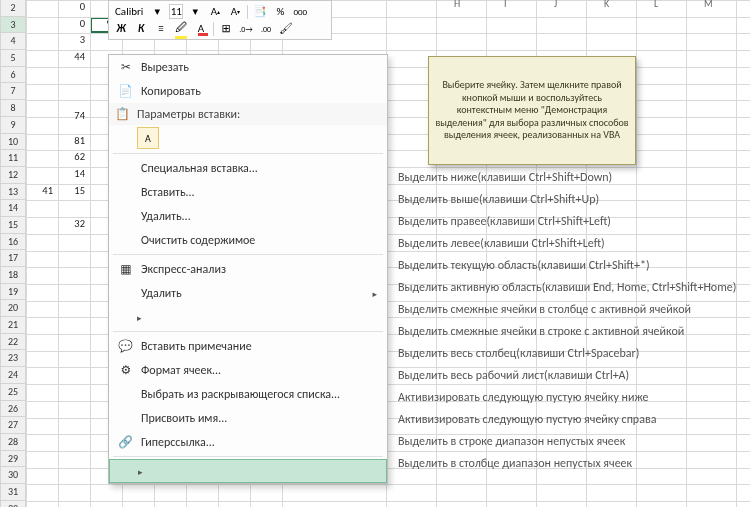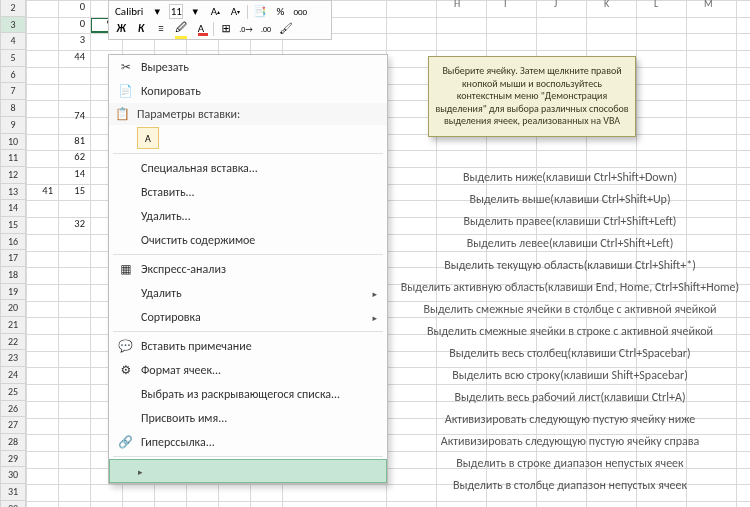--- a/index.html
+++ b/index.html
@@ -33,25 +33,25 @@
 .ctx-item.hover { background: #c8e6d5; border: 1px solid #7bbb97; height: 24px; }
 .ctx-item .ico { width: 22px; display: flex; align-items: center; justify-content: center; }
 .ctx-item .txt { flex: 1; padding-left: 4px; }
 .ctx-item .arrow { font-size: 9px; color: #555; }
 .ctx-sep { height: 1px; background: #e0e0e0; margin: 2px 4px; }
 .ctx-label { height: 22px; display: flex; align-items: center; padding-left: 32px; font-size: 12px; color: #444; background: #f7f7f7; }
 .paste-opt-row { display: flex; align-items: center; height: 26px; padding-left: 28px; }
 .paste-opt { width: 22px; height: 22px; border: 1px solid #e9c76b; background: #fdf6dc; display: flex; align-items: center; justify-content: center; font-size: 10px; }
 
 
-.callout { position: absolute; top: 56px; left: 428px; width: 208px; background: #f3f1d8; border: 1px solid #a59f62; padding: 8px 6px; font-size: 10px; color: #3a3a1f; text-align: center; box-shadow: 3px 4px 6px rgba(0,0,0,0.25); line-height: 1.25; z-index: 15; }
+.callout { position: absolute; top: 56px; left: 428px; width: 208px; background: #f3f1d8; border: 1px solid #a59f62; padding: 22px 6px; font-size: 10px; color: #3a3a1f; text-align: center; box-shadow: 3px 4px 6px rgba(0,0,0,0.25); line-height: 1.25; z-index: 15; }
 
 
 .submenu { position: absolute; top: 166px; left: 390px; width: 352px; }
-.sub-item { font-size: 12px; color: #555; height: 22px; line-height: 22px; padding-left: 8px; cursor: default; text-align: center; white-space: nowrap; }
+.sub-item { font-size: 12px; color: #555; height: 22px; line-height: 22px; padding-left: 8px; cursor: default; text-align: left; white-space: nowrap; }
 </style>
 </head>
 <body>
 
 <div class="grid">
   <div class="row-headers" id="row-headers">
       <div class="row-hdr">2</div>
       <div class="row-hdr sel">3</div>
       <div class="row-hdr">4</div>
       <div class="row-hdr">5</div>
@@ -223,21 +223,20 @@
       <span class="ico">▦</span>
       <span class="txt">Экспресс-анализ</span>
     </div>
     <div class="ctx-item">
       <span class="ico"></span>
       <span class="txt">Удалить</span>
       <span class="arrow">▸</span>
     </div>
     <div class="ctx-item">
       <span class="ico"></span>
-      <span class="txt">Сортировка</span>
       <span class="arrow">▸</span>
     </div>
     <div class="ctx-sep"></div>
     <div class="ctx-item">
       <span class="ico">💬</span>
       <span class="txt">Вставить примечание</span>
     </div>
     <div class="ctx-item">
       <span class="ico">⚙</span>
       <span class="txt">Формат ячеек...</span>
@@ -268,21 +267,20 @@
 <div class="submenu" id="submenu">
     <div class="sub-item">Выделить ниже(клавиши Ctrl+Shift+Down)</div>
     <div class="sub-item">Выделить выше(клавиши Ctrl+Shift+Up)</div>
     <div class="sub-item">Выделить правее(клавиши Ctrl+Shift+Left)</div>
     <div class="sub-item">Выделить левее(клавиши Ctrl+Shift+Left)</div>
     <div class="sub-item">Выделить текущую область(клавиши Ctrl+Shift+*)</div>
     <div class="sub-item">Выделить активную область(клавиши End, Home, Ctrl+Shift+Home)</div>
     <div class="sub-item">Выделить смежные ячейки в столбце с активной ячейкой</div>
     <div class="sub-item">Выделить смежные ячейки в строке с активной ячейкой</div>
     <div class="sub-item">Выделить весь столбец(клавиши Ctrl+Spacebar)</div>
-    <div class="sub-item">Выделить всю строку(клавиши Shift+Spacebar)</div>
     <div class="sub-item">Выделить весь рабочий лист(клавиши Ctrl+A)</div>
     <div class="sub-item">Активизировать следующую пустую ячейку ниже</div>
     <div class="sub-item">Активизировать следующую пустую ячейку справа</div>
     <div class="sub-item">Выделить в строке диапазон непустых ячеек</div>
     <div class="sub-item">Выделить в столбце диапазон непустых ячеек</div>
   </div>
 
 <div class="colh" style="position: absolute; left: 454px; top: -3px; font-size: 10px; color: rgb(102, 102, 102);">H</div>
 <div class="colh" style="position: absolute; left: 504px; top: -3px; font-size: 10px; color: rgb(102, 102, 102);">I</div>
 <div class="colh" style="position: absolute; left: 554px; top: -3px; font-size: 10px; color: rgb(102, 102, 102);">J</div>

